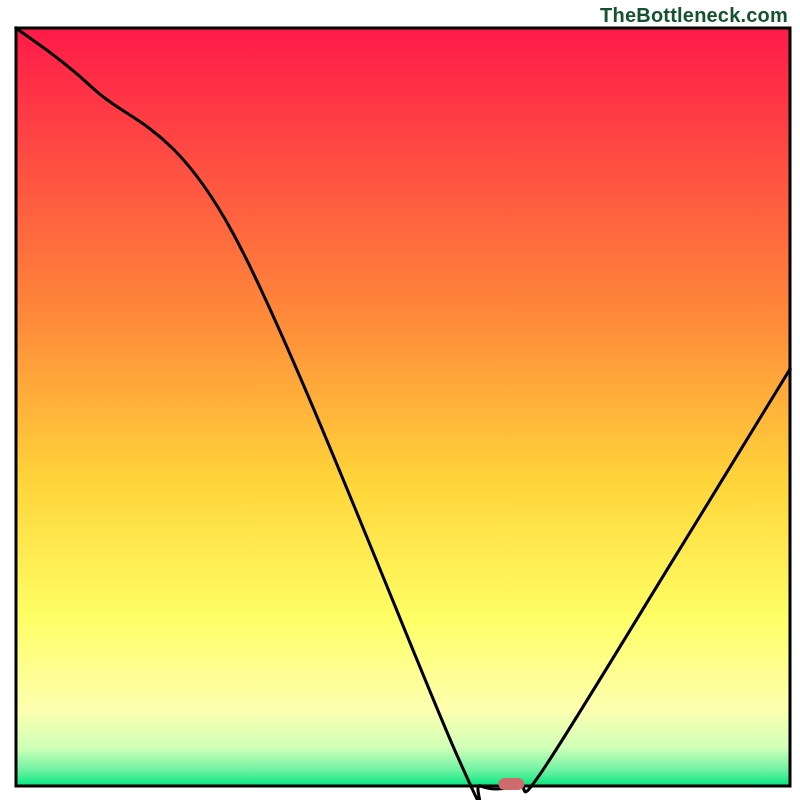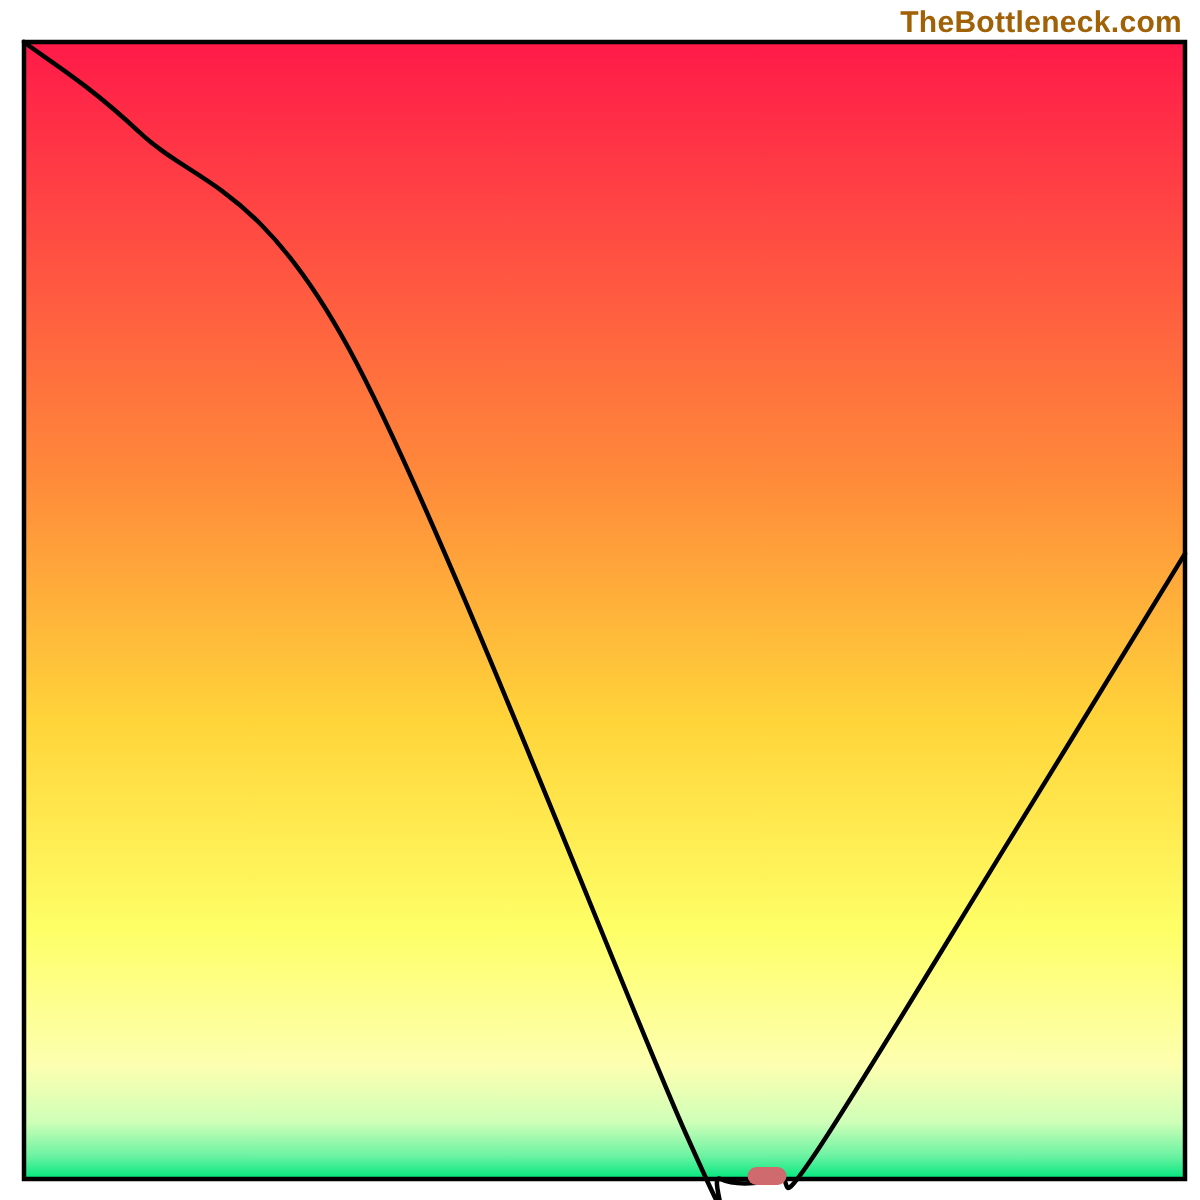--- a/index.html
+++ b/index.html
@@ -15,21 +15,21 @@
     width: 800px;
     height: 800px;
   }
   .watermark {
     position: absolute;
     top: 4px;
     right: 12px;
     font-family: Arial, Helvetica, sans-serif;
     font-size: 20px;
     font-weight: bold;
-    color: #a16207;
+    color: #14532d;
     letter-spacing: 0.2px;
     z-index: 5;
     user-select: none;
   }
   svg {
     position: absolute;
     top: 0;
     left: 0;
   }
 </style>

